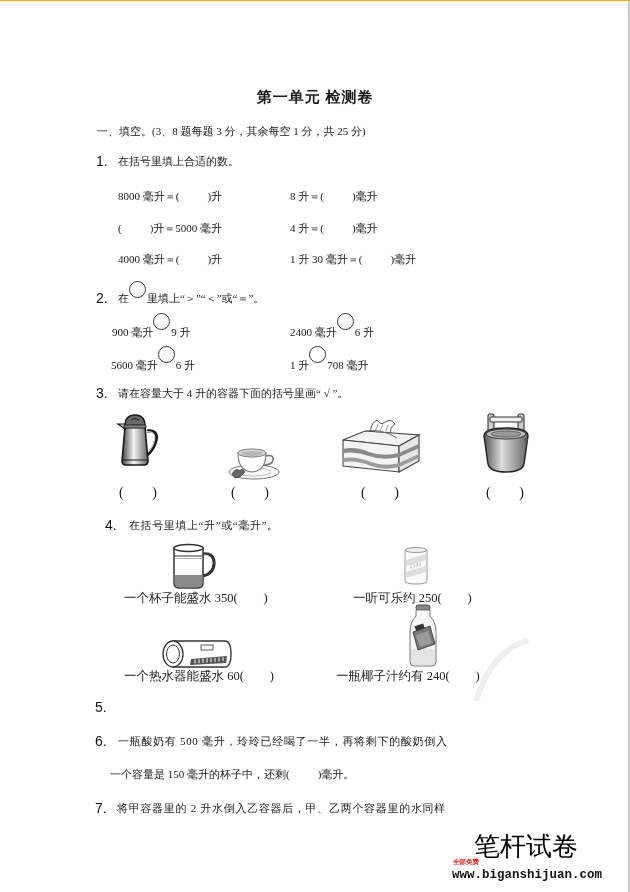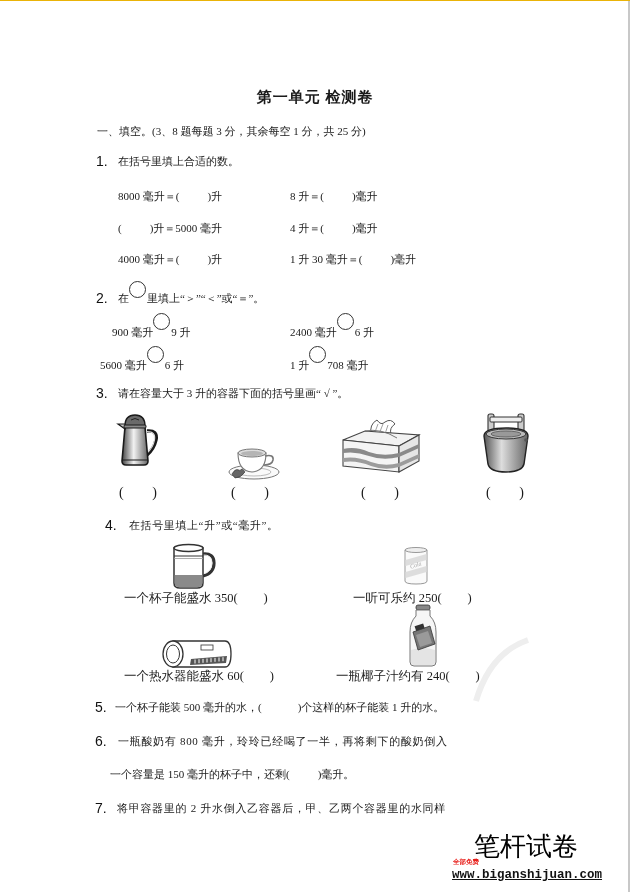--- a/index.html
+++ b/index.html
@@ -17,21 +17,21 @@
   .blank.w34 { width:36px; }
   .blank.w24 { width:26px; }
   .circ { display:inline-block; width:18px; height:1px; position:relative; }
   .circ::after { content:""; position:absolute; left:0; bottom:6px; width:15px; height:15px; border:1px solid #333; border-radius:50%; }
   .circ.hi::after { bottom:4px; }
   .paren-row { position:absolute; width:38px; font-size:14px; line-height:16px; display:flex; justify-content:space-between; }
   .label { font-size:12.5px; line-height:14px; }
   .icon { position:absolute; display:block; }
   .wm-brand { font-family:"DejaVu Sans",sans-serif; font-size:26px; line-height:28px; color:#000; letter-spacing:0px;text-align:center; }
   .wm-badge { font-family:"DejaVu Sans",sans-serif; font-size:6.5px; line-height:7px; font-weight:bold; }
-  .wm-url { font-family:"Liberation Mono","DejaVu Sans Mono",monospace; font-size:12.5px; line-height:14px; font-weight:bold; color:#111;text-decoration:underline; }
+  .wm-url { font-family:"Liberation Mono","DejaVu Sans Mono",monospace; font-size:12.5px; line-height:14px; font-weight:bold; color:#111; }
 </style>
 </head>
 <body>
 
 <div id="page">
 
   <div class="abs title" style="top:88px">第一单元 检测卷</div>
   <div class="abs" style="left:97px;top:122px">一、填空。(3、8 题每题 3 分，其余每空 1 分，共 25 分)</div>
 
   <div class="abs num" style="left:96px;top:152px">1.</div>
@@ -42,25 +42,25 @@
   <div class="abs" style="left:118px;top:219px"><span>(</span><span class="blank"></span><span>)升＝5000 毫升</span></div>
   <div class="abs" style="left:290px;top:219px"><span>4 升＝(</span><span class="blank"></span><span>)毫升</span></div>
   <div class="abs" style="left:118px;top:250px"><span>4000 毫升＝(</span><span class="blank"></span><span>)升</span></div>
   <div class="abs" style="left:290px;top:250px"><span>1 升 30 毫升＝(</span><span class="blank"></span><span>)毫升</span></div>
 
   <div class="abs num" style="left:96px;top:289px">2.</div>
   <div class="abs" style="left:118px;top:289px"><span>在</span><span class="circ hi"></span><span>里填上“＞”“＜”或“＝”。</span></div>
 
   <div class="abs" style="left:112px;top:323px"><span>900 毫升</span><span class="circ"></span><span>9 升</span></div>
   <div class="abs" style="left:290px;top:323px"><span>2400 毫升</span><span class="circ"></span><span>6 升</span></div>
-  <div class="abs" style="left:100px;top:356px"><span>5600 毫升</span><span class="circ"></span><span>6 升</span></div>
+  <div class="abs" style="left:111px;top:356px"><span>5600 毫升</span><span class="circ"></span><span>6 升</span></div>
   <div class="abs" style="left:290px;top:356px"><span>1 升</span><span class="circ"></span><span>708 毫升</span></div>
 
   <div class="abs num" style="left:96px;top:384px">3.</div>
-  <div class="abs" style="left:118px;top:384px">请在容量大于 3 升的容器下面的括号里画“ √ ”。</div>
+  <div class="abs" style="left:118px;top:384px">请在容量大于 4 升的容器下面的括号里画“ √ ”。</div>
 
   <svg class="icon" style="left:116px;top:411px" width="44" height="56" viewBox="0 0 44 56">
     <defs>
       <linearGradient id="gKet" x1="0" y1="0" x2="1" y2="0">
         <stop offset="0" stop-color="#444"></stop>
           <stop offset="0.45" stop-color="#f2f2f2"></stop>
           <stop offset="1" stop-color="#666"></stop>
       </linearGradient>
     </defs>
     <path d="M31 19 Q42 18 40 28 Q38 37 31 43" fill="none" stroke="#1a1a1a" stroke-width="3.4"></path>
@@ -170,24 +170,23 @@
   <svg class="icon" style="left:470px;top:636px" width="60" height="66" viewBox="0 0 60 66">
     <path d="M6 64 Q20 16 58 3" stroke="#eeeeee" stroke-width="6" fill="none"></path>
   </svg>
 
   <div class="abs label" style="left:124px;top:590px"><span>一个杯子能盛水 350(</span><span class="blank w24"></span><span>)</span></div>
   <div class="abs label" style="left:353px;top:590px"><span>一听可乐约 250(</span><span class="blank w24"></span><span>)</span></div>
   <div class="abs label" style="left:124px;top:668px"><span>一个热水器能盛水 60(</span><span class="blank w24"></span><span>)</span></div>
   <div class="abs label" style="left:336px;top:668px"><span>一瓶椰子汁约有 240(</span><span class="blank w24"></span><span>)</span></div>
 
   <div class="abs num" style="left:95px;top:698px">5.</div>
-  <div class="abs" style="left:115px;top:698px"><span>一个杯子能装 500 毫升的水，(</span><span class="blank w34"></span><span>)个这样的杯子能装 1 升的水。</span></div>
 
   <div class="abs num" style="left:95px;top:732px">6.</div>
-  <div class="abs" style="left:118px;top:732px;letter-spacing:0.7px">一瓶酸奶有 800 毫升，玲玲已经喝了一半，再将剩下的酸奶倒入</div>
+  <div class="abs" style="left:118px;top:732px;letter-spacing:0.7px">一瓶酸奶有 500 毫升，玲玲已经喝了一半，再将剩下的酸奶倒入</div>
   <div class="abs" style="left:110px;top:765px"><span>一个容量是 150 毫升的杯子中，还剩(</span><span class="blank"></span><span>)毫升。</span></div>
 
   <div class="abs num" style="left:95px;top:799px">7.</div>
   <div class="abs" style="left:117px;top:799px;letter-spacing:0.7px">将甲容器里的 2 升水倒入乙容器后，甲、乙两个容器里的水同样</div>
 
   <div class="abs wm-brand" style="left:474px;top:831px">笔杆试卷</div>
   <div class="abs wm-badge" style="left: 453px; top: 858px; color: rgb(232, 32, 28);">全部免费</div>
   <div class="abs wm-url" style="left:452px;top:867px">www.biganshijuan.com</div>
 
 </div>

